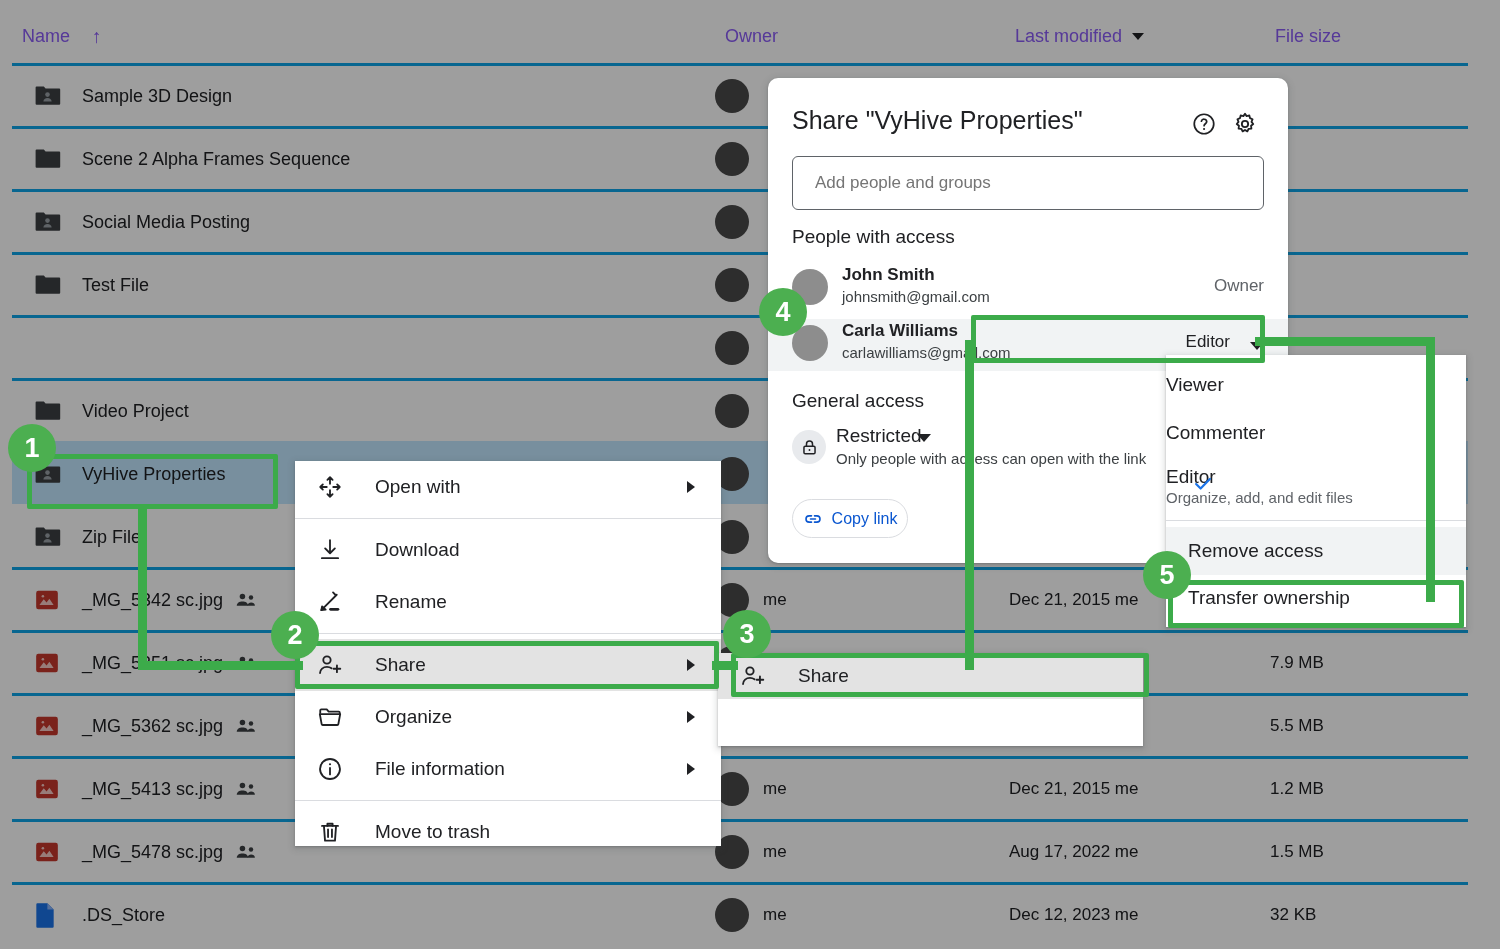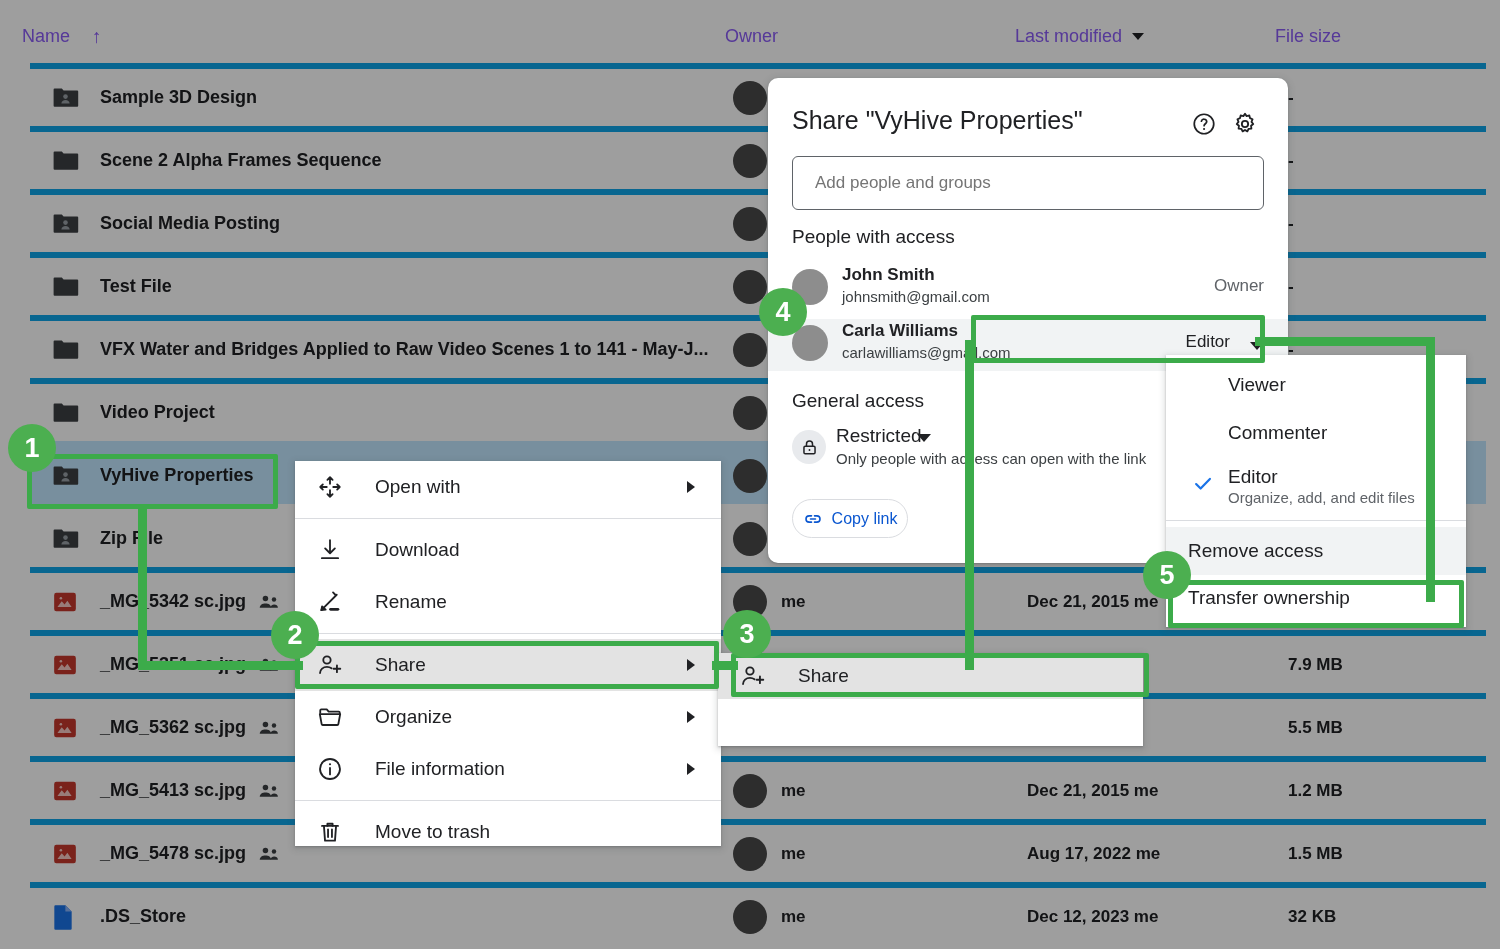--- a/index.html
+++ b/index.html
@@ -26,23 +26,23 @@
   .sort-arrow { margin-left: 22px; font-size: 19px; line-height: 1; }
   .caret-down {
     display:inline-block; margin-left: 10px;
     width: 0; height: 0;
     border-left: 6px solid transparent;
     border-right: 6px solid transparent;
     border-top: 7px solid #202124;
   }
 
   .row {
-    position: absolute; left: 30px; width: 1456px; height: 63px;
-    border-top: 6px solid #0ea5e9;
-    display: flex; align-items: center; font-weight: bold;
+    position: absolute; left: 12px; width: 1456px; height: 63px;
+    border-top: 3px solid #0ea5e9;
+    display: flex; align-items: center;
   }
   .row.sel { background: #c2e7ff; border-top-color: #c2e7ff; }
   .row.sel + .row { border-top-color: #ffffff; }
 
   .cell-name {
     position: absolute; left: 22px; display:flex; align-items:center;
     font-size: 18px; color: #202124; white-space: nowrap;
   }
   .cell-owner { position:absolute; left: 703px; display:flex; align-items:center; font-size:17px; color:#202124;}
   .cell-mod   { position:absolute; left: 997px; font-size:17px; color:#202124; white-space:nowrap;}
@@ -111,21 +111,21 @@
   }
   #copylink {
     position: absolute; left: 792px; top: 499px; width: 116px; height: 39px;
     border: 1px solid #dadce0; border-radius: 20px;
     display: flex; align-items: center; justify-content: center;
     font-size: 16px; color: #0b57d0; background: #fff; cursor:pointer;
   }
 
   
   #roles { left: 1166px; top: 355px; width: 300px; height: 272px; border-radius: 0; }
-  .ri { position: relative; height: 49px; display:flex; align-items:center; padding-left: 62px; font-size: 19px; color: #202124; }
+  .ri { position: relative; height: 49px; display:flex; align-items:center; font-size: 19px; color: #202124; }
   .ri.two { height: 57px; flex-direction: column; align-items: flex-start; justify-content: center; }
   .ri .rsub { font-size: 15px; color: #5f6368; margin-top: 1px; }
   .ri .rcheck { position:absolute; left: 26px; top: 50%; transform: translateY(-50%); }
   .ri.hl { background: #f1f3f4; }
 
   
   #ann { position:absolute; left:0; top:0; width:1500px; height:949px; pointer-events:none; }
   .gbox {
     position: absolute; border: 5px solid #3cab4a; border-radius: 2px;
   }
@@ -224,28 +224,20 @@
               <span>Test File</span>
             </div>
             <div class="cell-owner">
               <span class="avatar"></span>
               <span></span>
             </div>
             <div class="cell-mod"></div>
             <div class="cell-size">-</div>
           </div>
           <div class="row" style="top: 306px;">
-            <div class="cell-name">
-              <span class="ficon">
-                <svg width="28" height="24" viewBox="0 0 28 24">
-                  <path d="M1.6 4.6a1 1 0 0 1 1-1h7.2l1.8 2h13.6a1 1 0 0 1 1 1v14.2a1 1 0 0 1-1 1H2.6a1 1 0 0 1-1-1z" fill="#3c4043"></path>
-                </svg>
-              </span>
-              <span>VFX Water and Bridges Applied to Raw Video Scenes 1 to 141 - May-J...</span>
-            </div>
             <div class="cell-owner">
               <span class="avatar"></span>
               <span></span>
             </div>
             <div class="cell-mod"></div>
             <div class="cell-size">-</div>
           </div>
           <div class="row" style="top: 369px;">
             <div class="cell-name">
               <span class="ficon">

